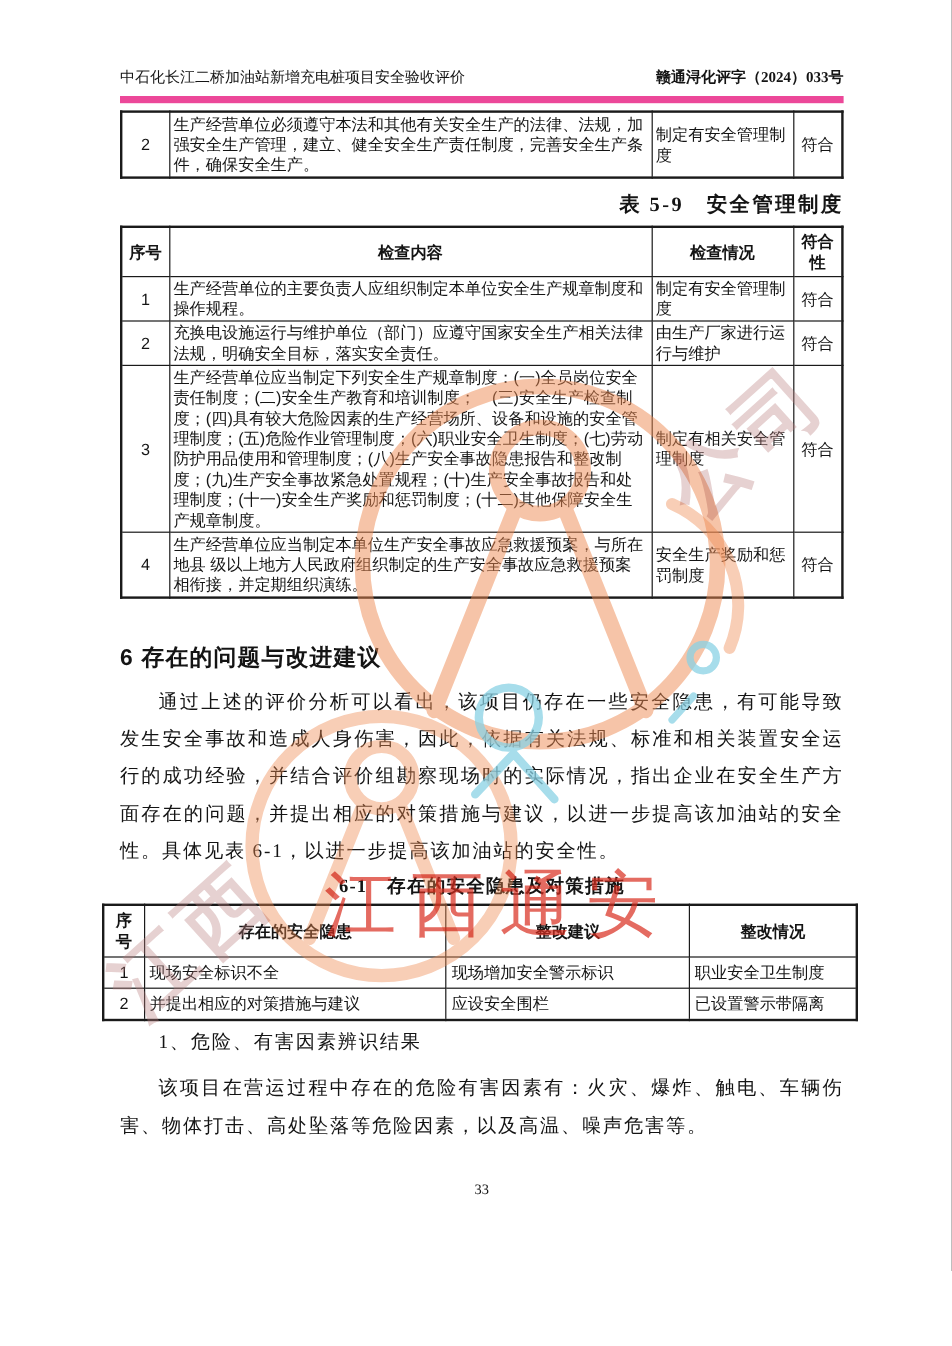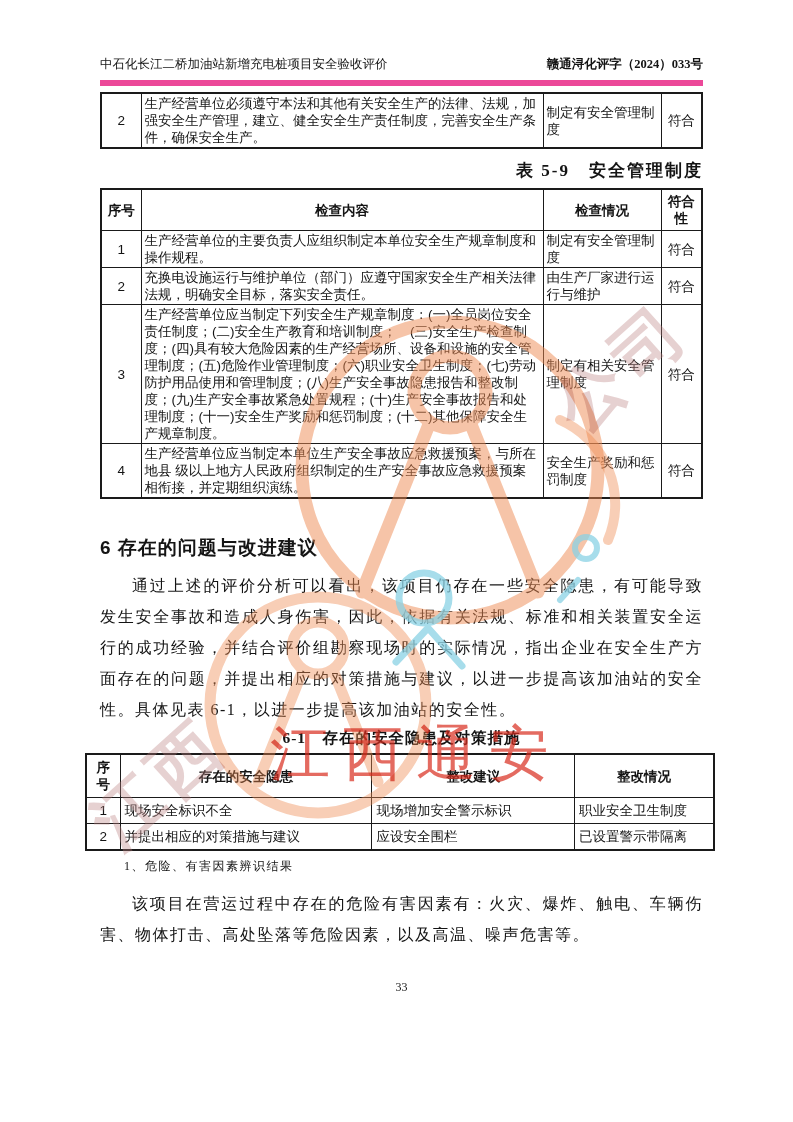--- a/index.html
+++ b/index.html
@@ -57,21 +57,21 @@
   .result-note { font-size:16px; margin:13px 0 0 0; text-indent:2.4em; letter-spacing:2px; }
   .h-section {
     font-family:"Liberation Sans","DejaVu Sans",sans-serif;
     font-weight:bold; font-size:19px; letter-spacing:1px;
     margin:36px 0 0 0;
   }
   .para {
     font-size:16px; line-height:31px; text-align:justify;
     text-indent:2em; letter-spacing:1.5px; margin:9px 0 0 0;
   }
-  .sub-line { font-size:12px; letter-spacing:1.5px; margin:7px 0 0 0; text-indent:2em; }
+  .sub-line { font-size:16px; letter-spacing:1.5px; margin:7px 0 0 0; text-indent:2em; }
   .page-num { text-align:center; font-size:12px; margin-top:30px; }
 
   
   .wm { position:absolute; inset:0; z-index:5; pointer-events:none; }
   .wm > * { position:absolute; mix-blend-mode:multiply; }
   .wm-red {
     left:270px; top:714px; font-size:60px; font-weight:normal;
     color:rgba(216,44,30,0.70); letter-spacing:13px; white-space:nowrap;
   }
   .wm-diag {

